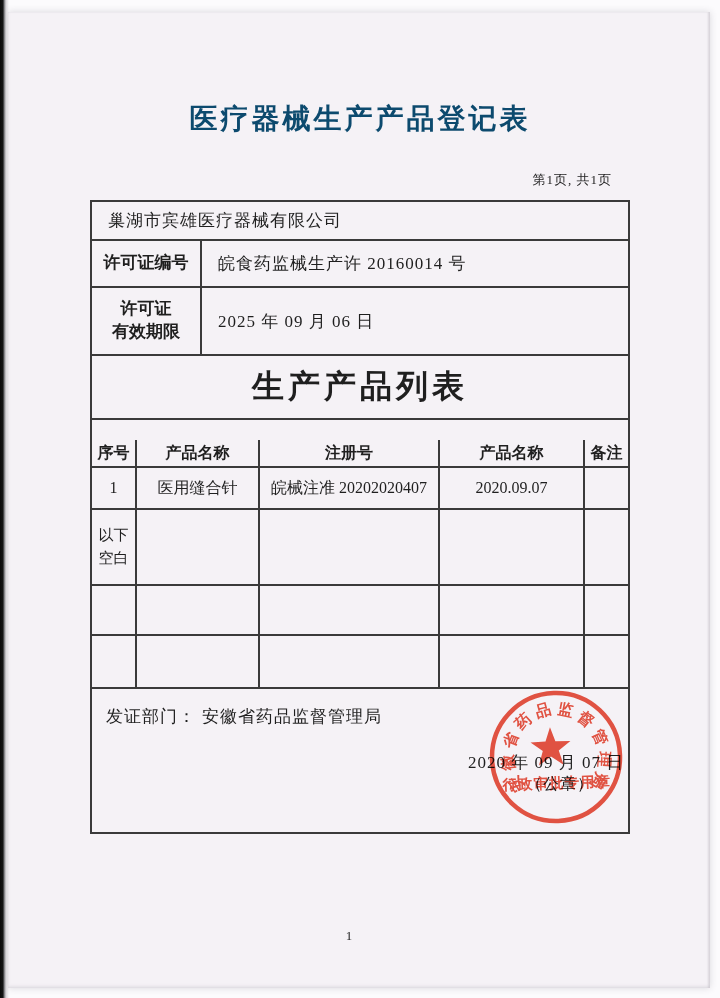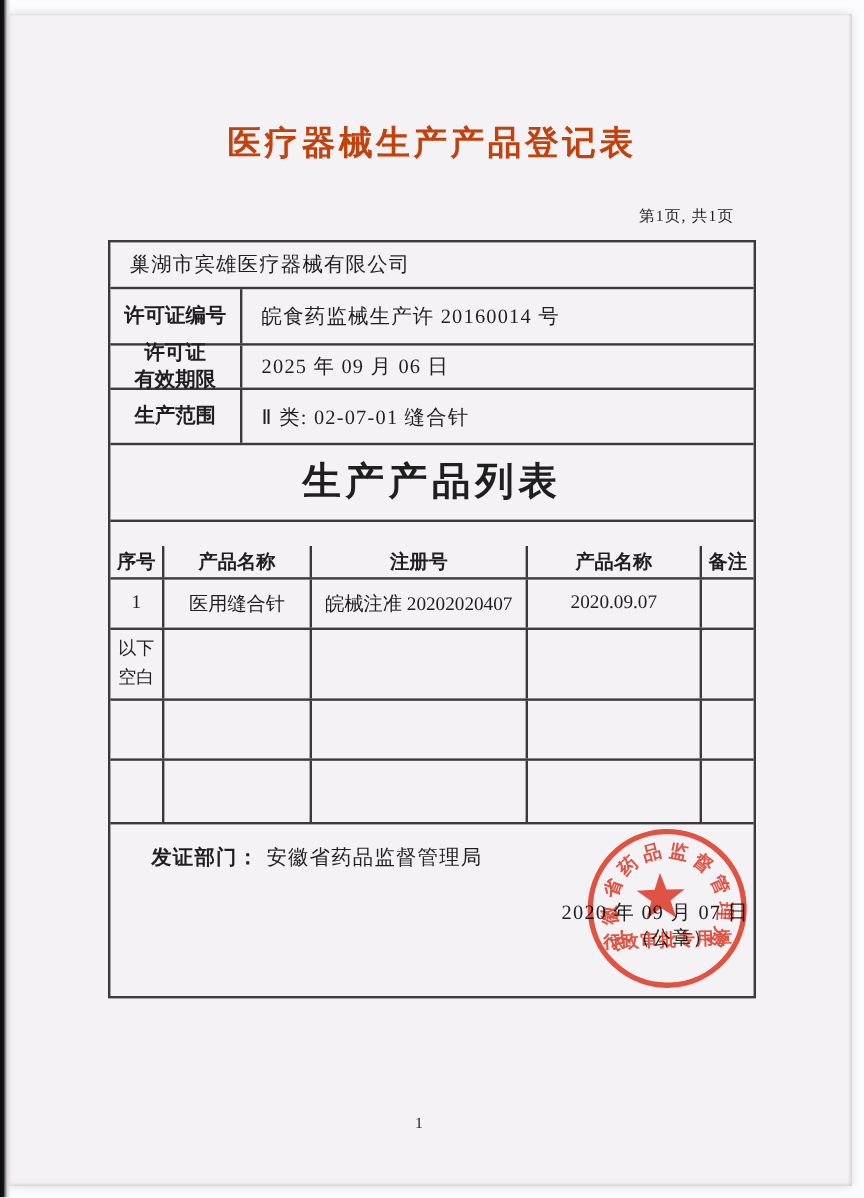--- a/index.html
+++ b/index.html
@@ -9,41 +9,41 @@
     --paper:#f5f2f6;
   }
   *{margin:0;padding:0;box-sizing:border-box;}
   body{font-family:"Liberation Serif", serif; color:var(--ink);}
   .screen{position:relative;width:720px;height:998px;background:#fcfbfd;overflow:hidden;}
   .edge-strip{position:absolute;left:0;top:0;width:9px;height:998px;
     background:linear-gradient(90deg,#0b0b0b 0,#161616 3px,#6f6f73 4px,#d9d6da 6px,rgba(255,255,255,0) 9px);z-index:3;}
   .paper{position:absolute;left:8px;top:12px;width:702px;height:976px;background:var(--paper);
     box-shadow:0 0 7px rgba(60,55,70,0.18), inset -2px 0 2px rgba(120,115,130,0.18), inset 0 -2px 3px rgba(120,115,130,0.12);}
   .title{position:absolute;left:0;right:0;top:100px;text-align:center;
-    font-size:28px;font-weight:700;letter-spacing:3px;color:#c2410c;}
+    font-size:28px;font-weight:700;letter-spacing:3px;color:#0c4a6e;}
   .page-info{position:absolute;right:108px;top:171px;font-size:13px;letter-spacing:1px;}
   .doc-table{position:absolute;left:90px;top:200px;width:540px;border:2px solid var(--line);background:rgba(255,255,255,0.0);}
   .row{display:flex;border-bottom:2px solid var(--line);}
   .row:last-child{border-bottom:none;}
   .cell{border-right:2px solid var(--line);}
   .cell:last-child{border-right:none;}
-  .h39{height:39px}.h47{height:47px}.h54{height:37px}.h46{height:46px}
-  .h48{height:48px}.h42{height:42px}.h62{height:59px}.h50{height:50px}.h53{height:53px}
+  .h39{height:39px}.h47{height:47px}.h54{height:68px}.h46{height:46px}
+  .h48{height:48px}.h42{height:42px}.h62{height:76px}.h50{height:50px}.h53{height:53px}
   .info-label{width:110px;display:flex;align-items:center;justify-content:center;text-align:center;
     font-weight:700;font-size:17px;line-height:1.35;white-space:pre-line;}
   .info-value{flex:1;display:flex;align-items:center;padding-left:16px;font-size:17px;letter-spacing:1px;}
   .list-title{height:64px;display:flex;align-items:center;justify-content:center;border-bottom:2px solid var(--line);
     font-size:32px;font-weight:700;letter-spacing:4px;}
   .pcell{display:flex;align-items:center;justify-content:center;text-align:center;font-size:16px;}
   .phead .pcell{font-weight:700;margin-top:20px;}
   .c0{width:45px}.c1{width:123px}.c2{width:180px}.c3{width:145px}.c4{flex:1;}
   .blank-note{white-space:pre-line;font-size:15px;line-height:1.55;}
   .issuer{position:relative;height:143px;}
   .issuer-line{position:absolute;left:14px;top:16px;font-size:17px;letter-spacing:1px;}
-  .issuer-line .lab{font-weight:700;margin-left:20px;}
+  .issuer-line .lab{font-weight:400;}
   .issuer-line .val{margin-left:6px;}
   .issue-date{position:absolute;left:376px;top:62px;font-size:17px;letter-spacing:1px;}
   .seal-note{position:absolute;left:388px;top:85px;width:160px;text-align:center;font-size:16px;letter-spacing:1px;}
   .stamp{position:absolute;left:476px;top:677px;width:160px;height:160px;z-index:2;
     mix-blend-mode:multiply;opacity:0.9;transform:rotate(-2deg);overflow:visible;}
   .stamp-stroke{stroke:var(--stamp-red);}
   .stamp-fill{fill:var(--stamp-red);}
   .stamp-arc-char{fill:var(--stamp-red);font-size:15.5px;font-weight:700;font-family:"Liberation Serif",serif;}
   .stamp-bottom{fill:var(--stamp-red);font-size:14.5px;font-weight:700;letter-spacing:1px;font-family:"Liberation Serif",serif;}
   .page-number{position:absolute;left:0;right:22px;top:928px;text-align:center;font-size:13px;}
@@ -64,24 +64,20 @@
       <div class="cell info-value">巢湖市宾雄医疗器械有限公司</div>
     </div>
     <div class="row h47">
       <div class="cell info-label">许可证编号</div>
       <div class="cell info-value">皖食药监械生产许 20160014 号</div>
     </div>
     <div class="row h54">
       <div class="cell info-label">许可证
 有效期限</div>
       <div class="cell info-value">2025 年 09 月 06 日</div>
-    </div>
-    <div class="row h46">
-      <div class="cell info-label">生产范围</div>
-      <div class="cell info-value">Ⅱ 类: 02-07-01 缝合针</div>
     </div>
 
     <div class="list-title">生产产品列表</div>
 
     <div class="row phead h48">
       <div class="cell pcell c0">序号</div>
       <div class="cell pcell c1">产品名称</div>
       <div class="cell pcell c2">注册号</div>
       <div class="cell pcell c3">产品名称</div>
       <div class="cell pcell c4">备注</div>

